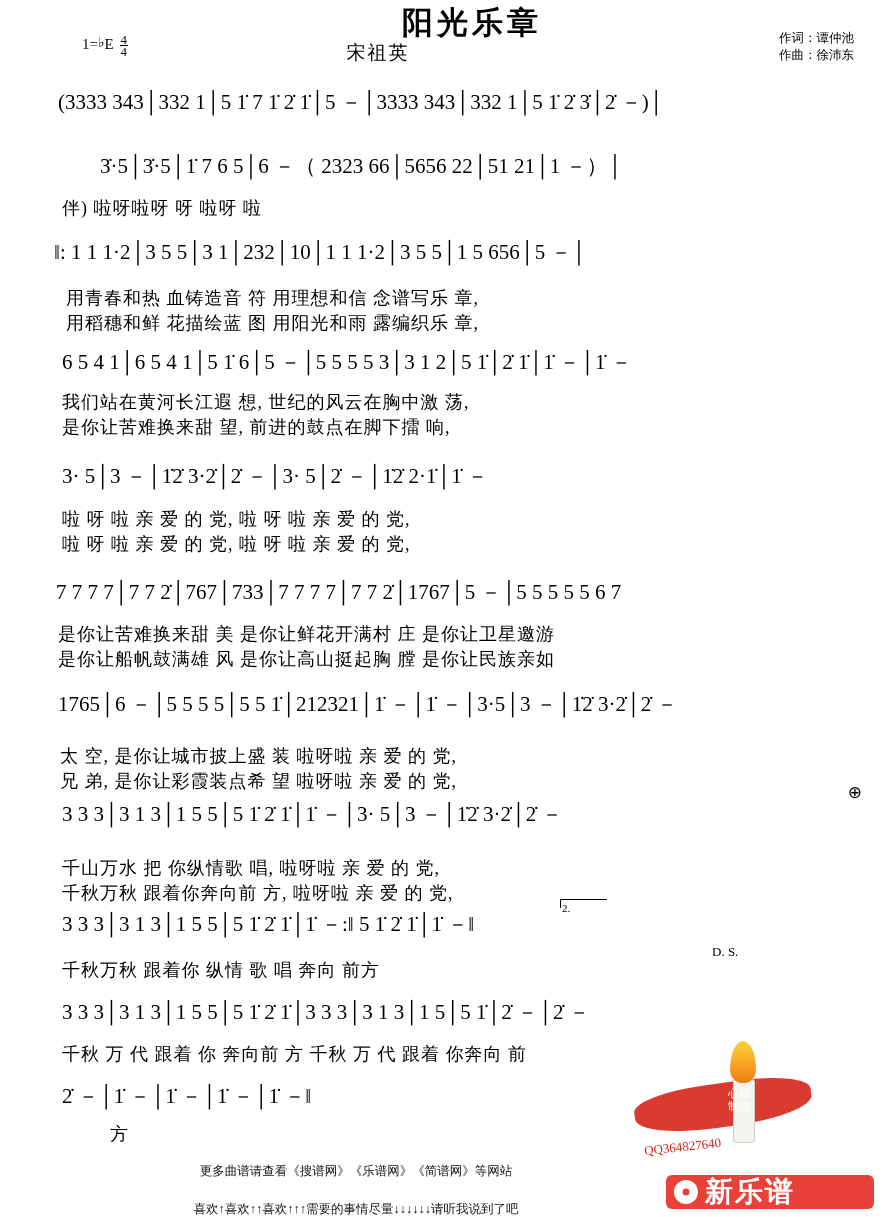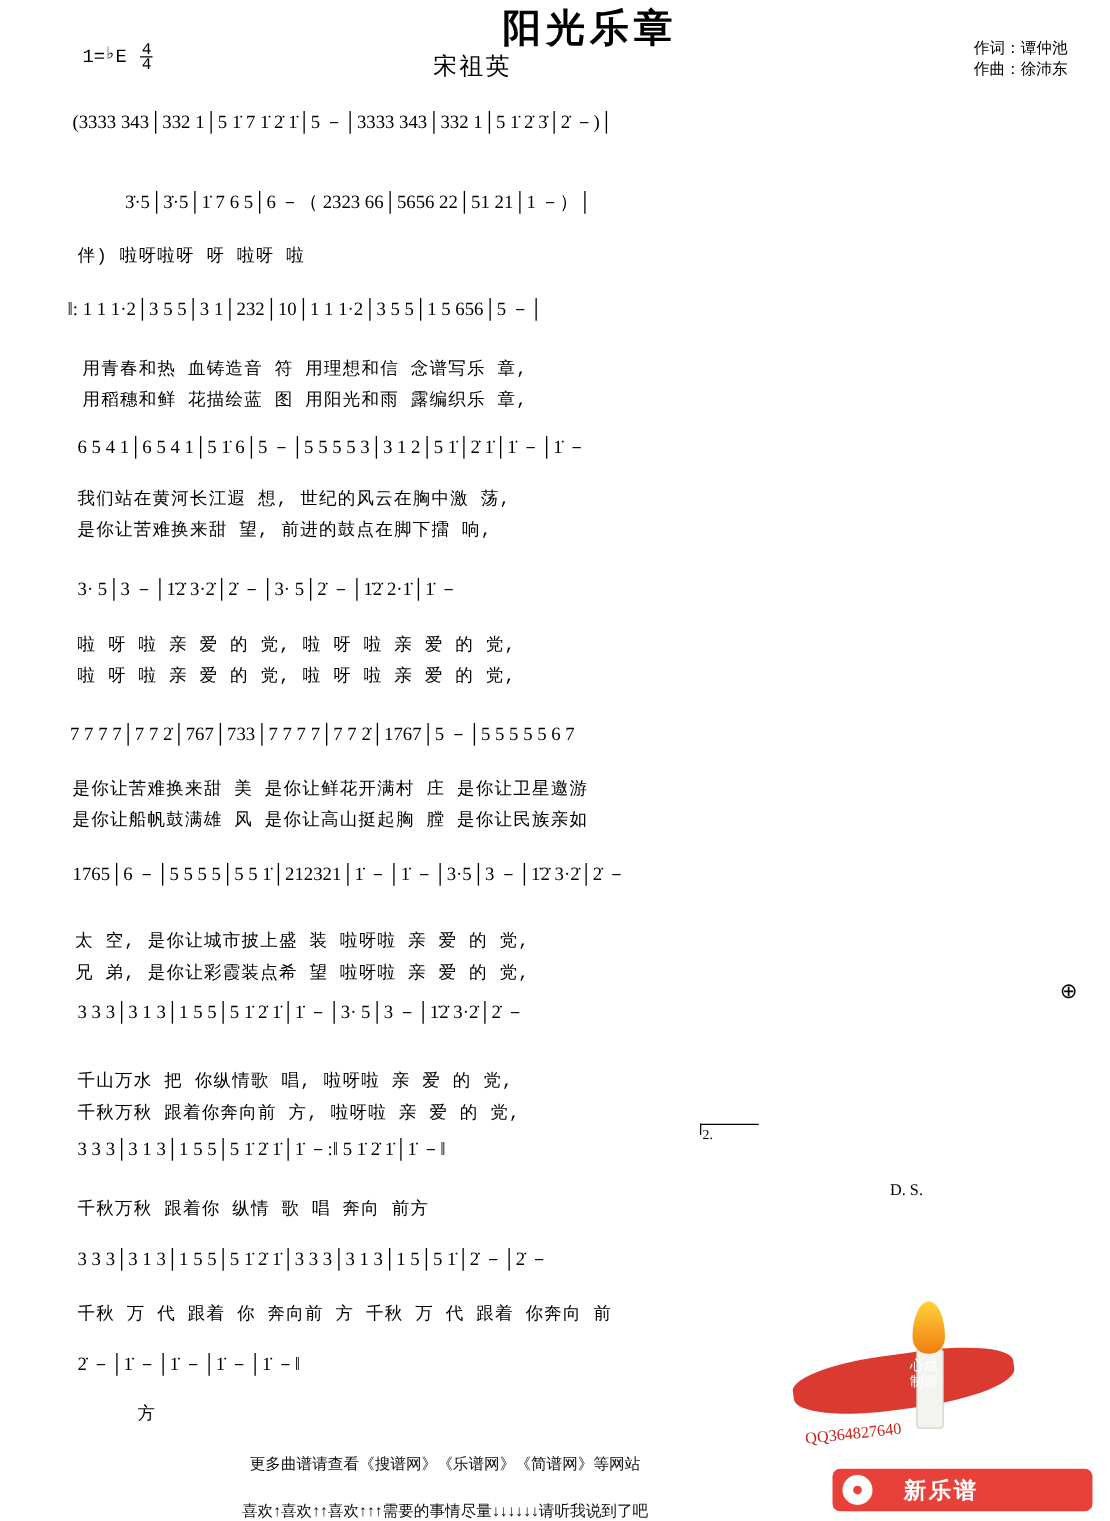--- a/index.html
+++ b/index.html
@@ -48,23 +48,23 @@
     position: absolute;
     top: 30px;
     right: 34px;
     font-size: 12.5px;
     line-height: 17px;
     text-align: left;
   }
   .keysig {
     position: absolute;
     top: 34px;
-    left: 66px;
+    left: 82px;
     font-size: 15px;
-    font-family: Liberation Mono, monospace;
+    font-family: Liberation Serif, serif;
     white-space: nowrap;
   }
   .keysig .flat { font-size: 14px; vertical-align: 2px; }
   .keysig .frac {
     display: inline-block;
     vertical-align: middle;
     text-align: center;
     line-height: 11px;
     font-size: 13px;
     margin-left: 2px;
@@ -76,30 +76,30 @@
   .row {
     position: absolute;
     left: 0;
     width: 888px;
   }
   .notes {
     position: absolute;
     left: 58px;
     right: 26px;
     font-family: "Liberation Serif", serif;
-    font-size: 15px;
+    font-size: 21px;
     letter-spacing: 0px;
     white-space: nowrap;
   }
   .lyric {
     position: absolute;
     left: 62px;
     right: 9px;
-    font-family: Liberation Mono, monospace;
-    font-size: 14px;
+    font-family: Liberation Serif, serif;
+    font-size: 18px;
     white-space: nowrap;
     letter-spacing: 1px;
   }
 
   .footer {
     position: absolute;
     left: 0; width: 712px;
     text-align: center;
     font-family: "Liberation Serif", serif;
     font-size: 12.5px;
@@ -133,24 +133,23 @@
     content: "";
     position: absolute;
     left: 50%; top: 50%;
     width: 7px; height: 7px;
     border-radius: 50%;
     background: #e8413a;
     transform: translate(-50%,-50%);
   }
   .logo .txt {
     font-family: "Liberation Serif", serif;
-    font-size: 18px;
+    font-size: 28px;
     font-weight: bold;
     letter-spacing: 2px;
-    margin-left: 18px;
   }
   .watermark {
     position: absolute;
     right: 64px;
     bottom: 52px;
     width: 190px;
     height: 130px;
   }
   .wm-ribbon {
     position: absolute;

